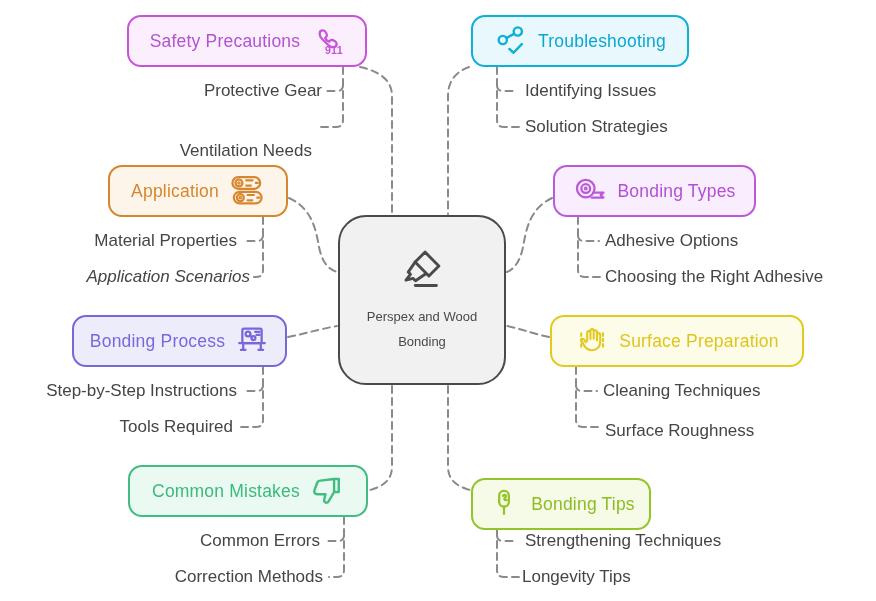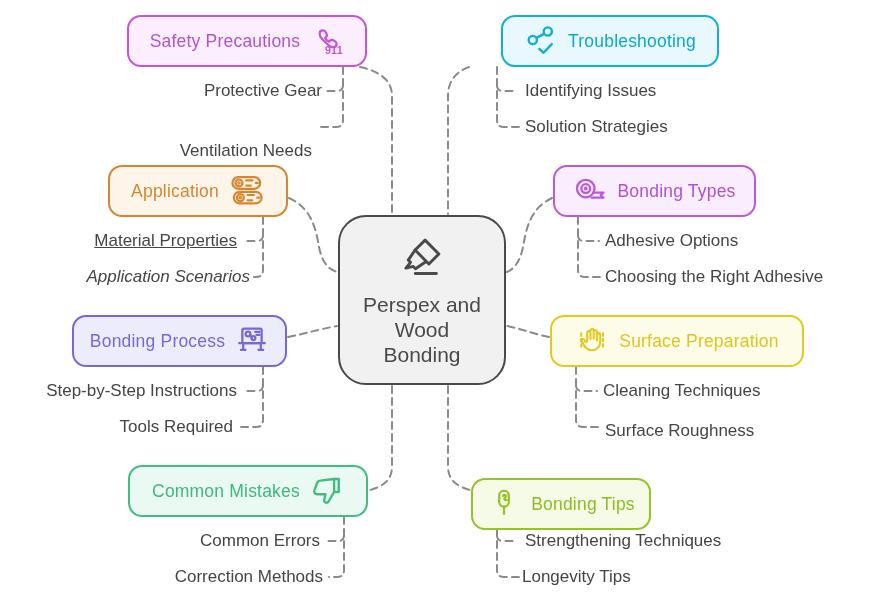--- a/index.html
+++ b/index.html
@@ -10,21 +10,21 @@
                  stroke-linejoin:round;stroke-dasharray:7 5;}
   .node{position:absolute;display:flex;align-items:center;justify-content:center;gap:10px;
         border:2px solid var(--c,#999);background:var(--bg,#fff);color:var(--t,#333);
         border-radius:14px;box-sizing:border-box;font-size:17.5px;font-weight:500;
         letter-spacing:.2px;cursor:default;}
   .node .icn{display:flex;align-items:center;justify-content:center;color:var(--c);}
   .node .icn svg{display:block;}
   .center-node{position:absolute;left:338px;top:215px;width:168px;height:170px;
         border:2px solid #4a4a4a;background:#f1f1f1;border-radius:28px;box-sizing:border-box;
         display:flex;flex-direction:column;align-items:center;justify-content:center;gap:8px;}
-  .center-node .ctext{color:#4a4a4a;font-size:21px;line-height:25px;text-align:center;
+  .center-node .ctext{color:#4a4a4a;font-size:13px;line-height:25px;text-align:center;
         width:120px;font-weight:400;}
   .leaf{position:absolute;height:26px;line-height:26px;font-size:17px;color:#454545;
         white-space:nowrap;}
   .leaf.r{text-align:right;}
 </style>
 </head>
 <body>
 
 <div class="canvas" style="--wire: #8a8a8a;">
 
@@ -80,21 +80,21 @@
     <span class="icn">
       <svg width="34" height="34" viewBox="0 0 24 24" stroke="currentColor" stroke-width="1.6" fill="none" stroke-linecap="round" stroke-linejoin="round">
         <path d="M8.6 10.6C7.5 9.5 6.8 8.1 6.8 6.8c0-1.3 1-2.3 2.3-2.3.9 0 1.7.5 2.1 1.4l.6 1.3c.3.7.1 1.6-.5 2.1l-.6.5c.6 1.2 1.6 2.1 2.8 2.7l.5-.6c.5-.6 1.4-.8 2.1-.5l1.3.6c.8.4 1.4 1.2 1.4 2.1 0 1.3-1 2.3-2.3 2.3-1.3 0-2.7-.7-3.8-1.8z"></path>
         <text x="10.5" y="21.5" font-size="7.5" font-weight="bold" fill="currentColor" stroke="none" font-family="Liberation Sans, sans-serif">911</text>
       </svg>
     </span>
   </div>
   <div class="leaf r" style="right:554px;top:78px;">Protective Gear</div>
   <div class="leaf r" style="right:564px;top:114px;margin-top:24px;">Ventilation Needs</div>
 
-  <div class="node" style="left: 471px; top: 15px; width: 218px; height: 52px; margin-left: 30px; --c: #0cb0d8; --bg: #e9f8fd; --t: #0aa7d4;">
+  <div class="node" style="left: 471px; top: 15px; width: 218px; height: 52px; --c: #0cb0d8; --bg: #e9f8fd; --t: #0aa7d4;">
     <span class="icn">
       <svg width="34" height="34" viewBox="0 0 24 24" stroke="currentColor" stroke-width="1.7" fill="none" stroke-linecap="round" stroke-linejoin="round">
         <circle cx="6.2" cy="11.3" r="2.9"></circle>
         <circle cx="16.8" cy="5.3" r="2.9"></circle>
         <path d="M8.9 9.8L14.1 7"></path>
         <path d="M10.8 17.6l3 2.7 5.8-6.1"></path>
       </svg>
     </span>
     <span style="color:var(--t)">Troubleshooting</span>
   </div>
@@ -108,21 +108,21 @@
         <g id="log">
           <rect x="2.5" y="2" width="20" height="8.4" rx="4.2"></rect>
           <circle cx="7.2" cy="6.2" r="2.5"></circle>
           <circle cx="7.2" cy="6.2" r="0.5"></circle>
           <path d="M12.4 4.3h4.6M12.4 8.1h3.4M19.4 6.2h1.4"></path>
         </g>
         <use href="#log" x="1" y="10.6"></use>
       </svg>
     </span>
   </div>
-  <div class="leaf r" style="right:639px;top:228px;text-decoration:underline;">Material Properties</div>
+  <div class="leaf r" style="right:639px;top:228px;">Material Properties</div>
   <div class="leaf r" style="right:626px;top:264px;font-style:italic;">Application Scenarios</div>
 
   <div class="node" style="left: 553px; top: 165px; width: 203px; height: 52px; --c: #bb5ad8; --bg: #f9eefd; --t: #b44fd4;">
     <span class="icn">
       <svg width="34" height="34" viewBox="0 0 24 24" stroke="currentColor" stroke-width="1.6" fill="none" stroke-linecap="round" stroke-linejoin="round">
         <circle cx="9" cy="10.3" r="6.2"></circle>
         <circle cx="9" cy="10.3" r="3.1"></circle>
         <circle cx="9" cy="10.3" r="0.6"></circle>
         <path d="M14.4 13.2h7.1l-2 1.7 2 1.7h-8.4"></path>
       </svg>

